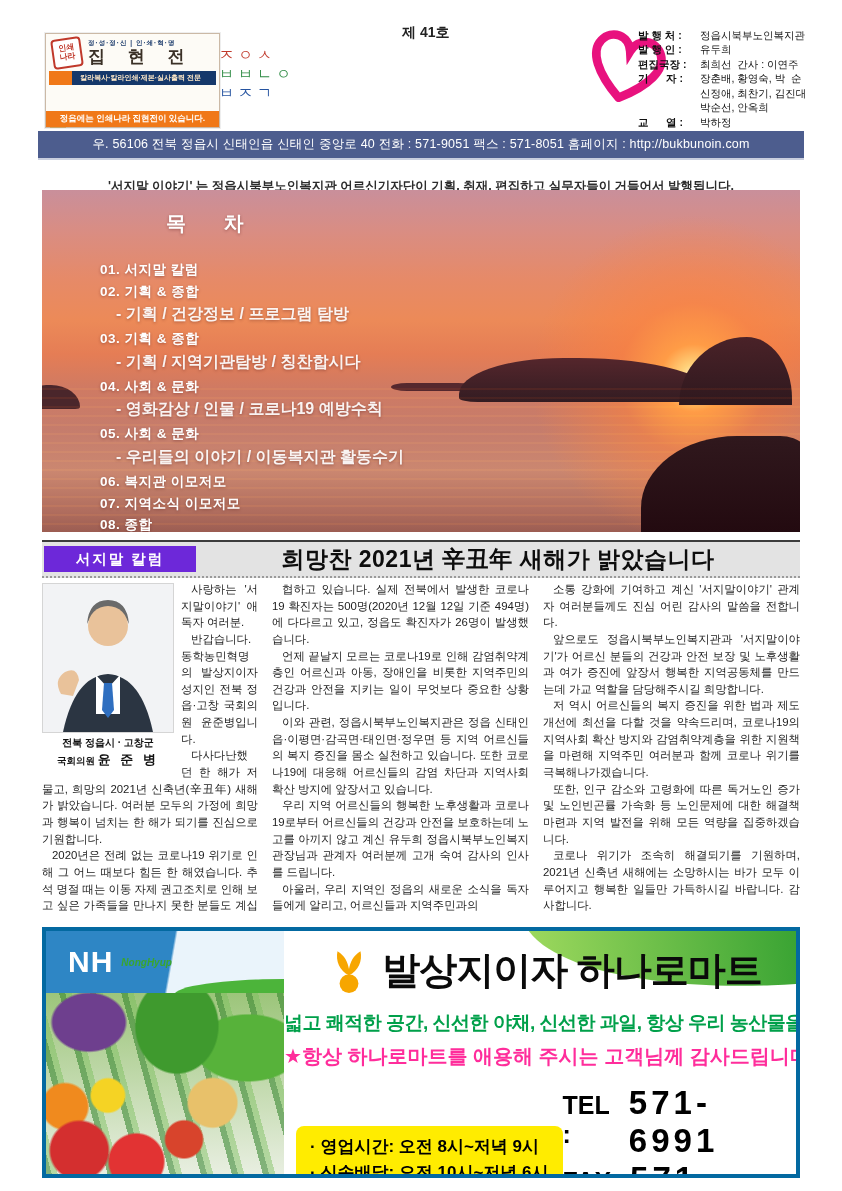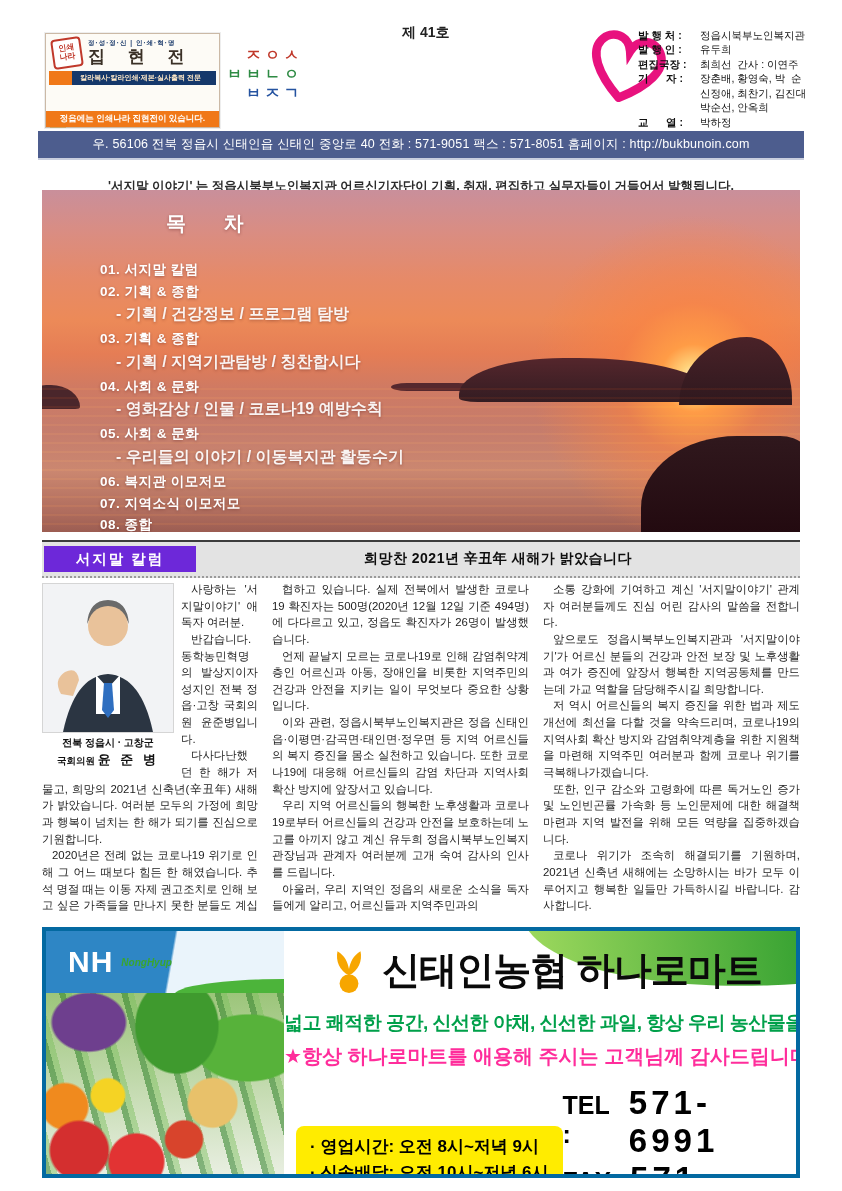--- a/index.html
+++ b/index.html
@@ -21,22 +21,22 @@
   .pa-addr{display:flex;align-items:center;padding:1px 4px;color:#444;}
   .pa-ink{width:16px;height:16px;margin-right:4px;background:
           radial-gradient(circle at 30% 35%,#b03030 0 24%,transparent 25%),
           radial-gradient(circle at 60% 30%,#333 0 20%,transparent 21%),
           linear-gradient(180deg,transparent 55%,#caa36a 56%);}
   .pa-addr-lines{line-height:1.3;font-size:7.5px;margin-top:44px;}
   .pa-tel{color:#b03a1a;}
   .pa-foot{position:absolute;left:0;right:0;bottom:0;background:#f07818;color:#fff;
            font-size:8.5px;font-weight:bold;text-align:center;padding:2px 0;}
 
-  .jamo-logo{position:absolute;left:219px;top:46px;width:84px;text-align:right;
-             font-weight:700;font-size:15px;line-height:1.25;letter-spacing:4px;}
+  .jamo-logo{position:absolute;left:219px;top:46px;width:84px;text-align:left;
+             font-weight:400;font-size:15px;line-height:1.25;letter-spacing:4px;}
   .jamo-r1{color:#c0392b;} .jamo-r2{color:#2e8b44;} .jamo-r3{color:#2553a0;}
 
   .issue-no{position:absolute;left:402px;top:24px;font-size:14px;font-weight:bold;color:#222;}
   .main-title{position:absolute;left:272px;top:40px;font-size:49px;font-weight:900;
               color:#473628;letter-spacing:1px;white-space:nowrap;}
   .heart{position:absolute;left:578px;top:22px;width:96px;height:92px;}
 
   .pub-info{position:absolute;left:638px;top:28px;width:202px;font-size:10.5px;
             line-height:1.38;color:#111;}
   .pub-row .plabel{display:inline-block;width:62px;font-weight:bold;white-space:pre;vertical-align:top;}
@@ -71,21 +71,21 @@
   .toc-head{font-size:20px;font-weight:900;letter-spacing:16px;margin:0 0 22px 66px;}
   .toc-item{font-size:13.5px;font-weight:800;line-height:1.6;letter-spacing:.5px;}
   .toc-sub{font-size:16px;font-weight:700;margin:0 0 2px 16px;color:rgba(255,255,255,.92);line-height:1.5;}
   .toc-sub:empty{display:none;}
 
   
   .art-head{position:absolute;left:42px;top:540px;width:758px;height:34px;background:#e3e3e3;
             border-top:2px solid #3c3c3c;border-bottom:2px dotted #9a9a9a;display:flex;align-items:center;}
   .art-label{width:152px;height:26px;margin-left:2px;background:#6d28d9;color:#fff;font-size:14.5px;
              font-weight:bold;display:flex;align-items:center;justify-content:center;letter-spacing:2px;}
-  .art-title{flex:1;text-align:center;font-size:14px;font-weight:900;color:#0d0d0d;letter-spacing:.5px;}
+  .art-title{flex:1;text-align:center;font-size:23px;font-weight:900;color:#0d0d0d;letter-spacing:.5px;}
 
   .art-body{position:absolute;left:42px;top:581px;width:758px;height:334px;display:flex;gap:14px;
             overflow:hidden;}
   .col{font-size:11.4px;line-height:1.46;color:#1c1c1c;text-align:justify;}
   .col1{width:216px;} .col2{width:257px;} .col3{width:257px;}
   .col p{margin:0;text-indent:10px;}
   .figure{float:left;width:132px;margin:2px 7px 2px 0;text-align:center;}
   .figure svg{display:block;border:1px solid #d5d5d5;background:#f2f3f5;}
   .fig-cap1{font-size:10px;font-weight:bold;margin-top:3px;color:#111;}
   .fig-cap2{font-size:9.5px;font-weight:bold;color:#111;}
@@ -299,21 +299,21 @@
       <span class="nh-sub">NongHyup</span>
       <div class="nh-wave"></div>
     </div>
     <div class="produce"></div>
     <div class="ad-main">
       <div class="ad-title-row">
         <svg width="46" height="46" viewBox="0 0 44 44">
           <path d="M22 26 C13 22 9 12 11 3 C18 7 21 14 22 20 C23 14 26 7 33 3 C35 12 31 22 22 26 Z" fill="#f7a600"></path>
           <circle cx="22" cy="34" r="9" fill="#f7a600"></circle>
         </svg>
-        <span class="ad-title">신태인농협 하나로마트</span>
+        <span class="ad-title">발상지이자 하나로마트</span>
       </div>
       <div class="ad-line-green">넓고 쾌적한 공간, 신선한 야채, 신선한 과일, 항상 우리 농산물을 만날 수 있는 곳</div>
       <div class="ad-line-pink">★항상 하나로마트를 애용해 주시는 고객님께 감사드립니다★</div>
       <div class="ad-bottom">
         <div class="hours-box">
           <div>· 영업시간: 오전 8시~저녁 9시</div>
           <div>· 신속배달: 오전 10시~저녁 6시</div>
         </div>
         <div class="telfax">
           <div class="tf-row">

